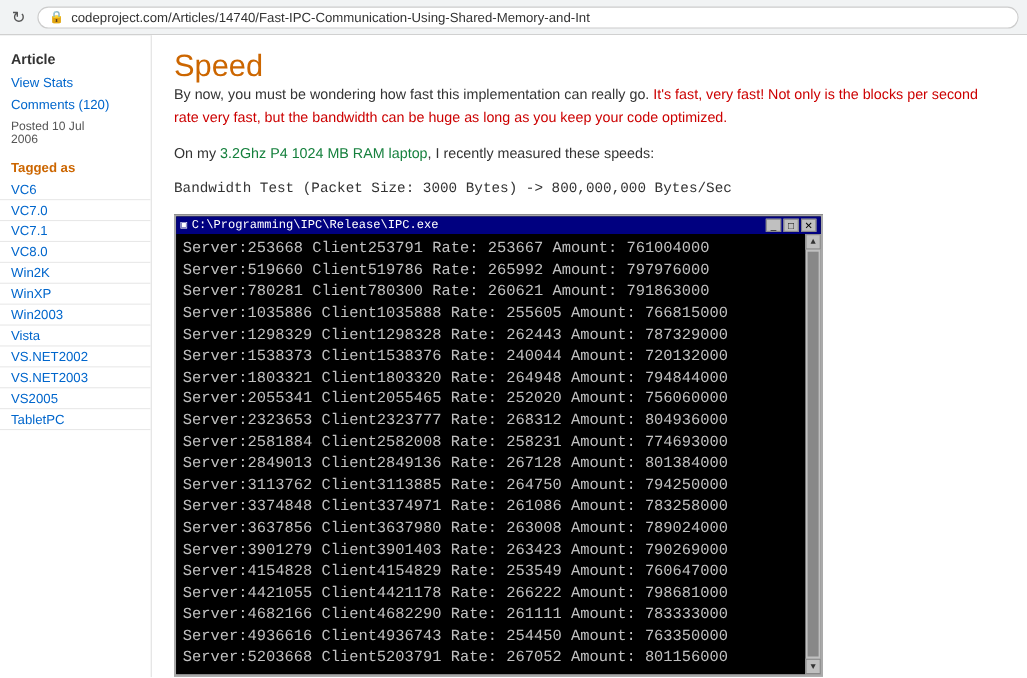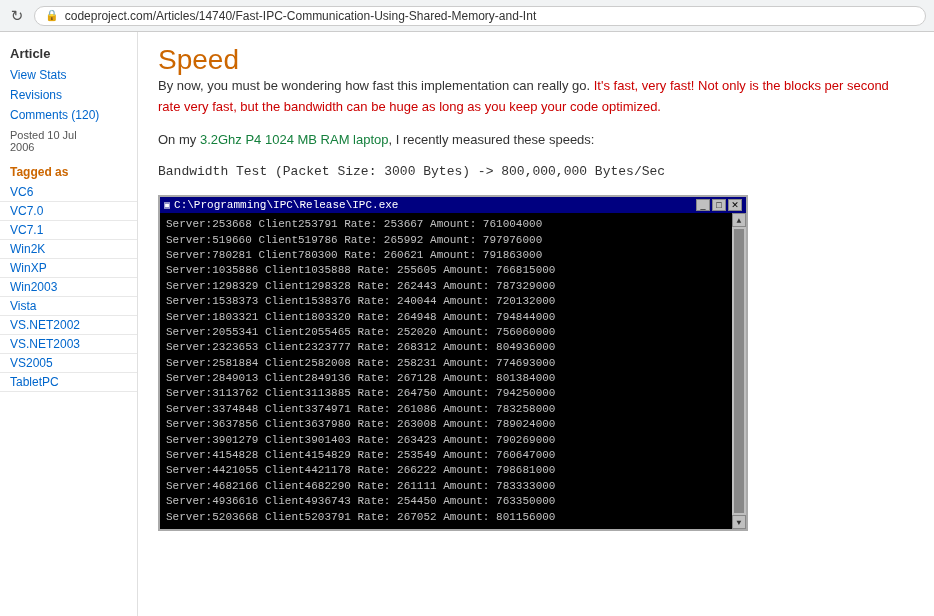--- a/index.html
+++ b/index.html
@@ -174,21 +174,21 @@
       font-family: Arial, sans-serif;
     }
     .console-body-wrapper {
       display: flex;
     }
     .console-body {
       flex: 1;
       background: #000;
       color: #c0c0c0;
       font-family: "Courier New", Courier, monospace;
-      font-size: 11px;
+      font-size: 14px;
       padding: 4px 6px;
       line-height: 1.4;
       min-height: 300px;
       overflow: hidden;
     }
     .console-line {
       white-space: nowrap;
       color: #c0c0c0;
     }
     .console-scrollbar {
@@ -238,29 +238,29 @@
     <span class="lock-icon">🔒</span>
     <span class="address-text">codeproject.com/Articles/14740/Fast-IPC-Communication-Using-Shared-Memory-and-Int</span>
   </div>
 </div>
 
 <div class="page-layout">
 
   <div class="sidebar">
     <div class="sidebar-section-title">Article</div>
     <a class="sidebar-link">View Stats</a>
-    <a class="sidebar-link">Revisions</a>
     <a class="sidebar-link">Comments (120)</a>
     <div class="sidebar-posted">Posted 10 Jul<br>2006</div>
     <div class="sidebar-tagged">Tagged as</div>
 
     <div id="tags-container">
         <a class="sidebar-tag">VC6</a>
         <a class="sidebar-tag">VC7.0</a>
         <a class="sidebar-tag">VC7.1</a>
+        <a class="sidebar-tag">VC8.0</a>
         <a class="sidebar-tag">Win2K</a>
         <a class="sidebar-tag">WinXP</a>
         <a class="sidebar-tag">Win2003</a>
         <a class="sidebar-tag">Vista</a>
         <a class="sidebar-tag">VS.NET2002</a>
         <a class="sidebar-tag">VS.NET2003</a>
         <a class="sidebar-tag">VS2005</a>
         <a class="sidebar-tag">TabletPC</a>
       </div>
   </div>

